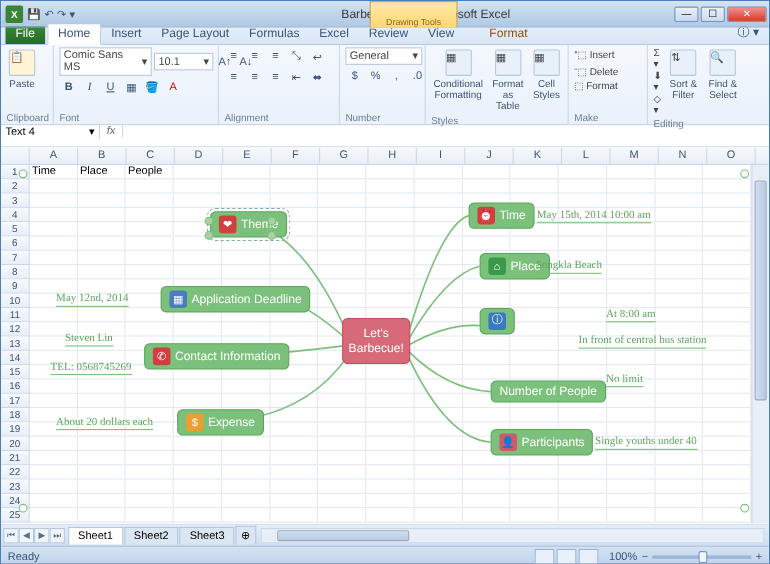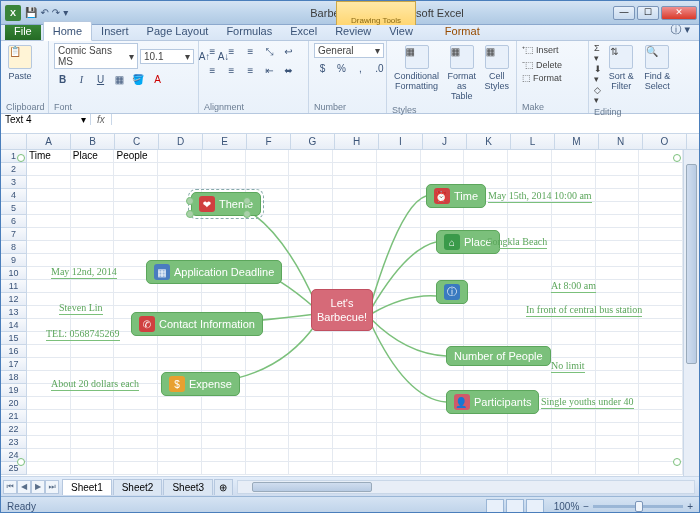--- a/index.html
+++ b/index.html
@@ -792,21 +792,21 @@
 
     <div class="node" style="left:405px;top:116px;line-height:12px">
         <span class="nicon" style="background:#3a7ac0">ⓘ</span>
       </div>
     <div class="note" style="left:520px;top:116px">At 8:00 am</div>
     <div class="note" style="left:495px;top:140px">In front of central bus station</div>
 
     <div class="node" style="left:415px;top:182px">
         <span>Number of People</span>
       </div>
-    <div class="note" style="left:520px;top:196px">No limit</div>
+    <div class="note" style="left:520px;top:175px">No limit</div>
 
     <div class="node" style="left:415px;top:226px">
         <span class="nicon" style="background:#d05a6a">👤</span>
         <span>Participants</span>
       </div>
     <div class="note" style="left:510px;top:232px">Single youths under 40</div>
 
     <div style="position:absolute;left:-14px;top:-10px;width:8px;height:8px;border:1px solid #7bc07b;background:#fff;border-radius:50%"></div>
     <div style="position:absolute;right:-4px;top:-10px;width:8px;height:8px;border:1px solid #7bc07b;background:#fff;border-radius:50%"></div>
     <div style="position:absolute;left:-14px;bottom:-4px;width:8px;height:8px;border:1px solid #7bc07b;background:#fff;border-radius:50%"></div>

